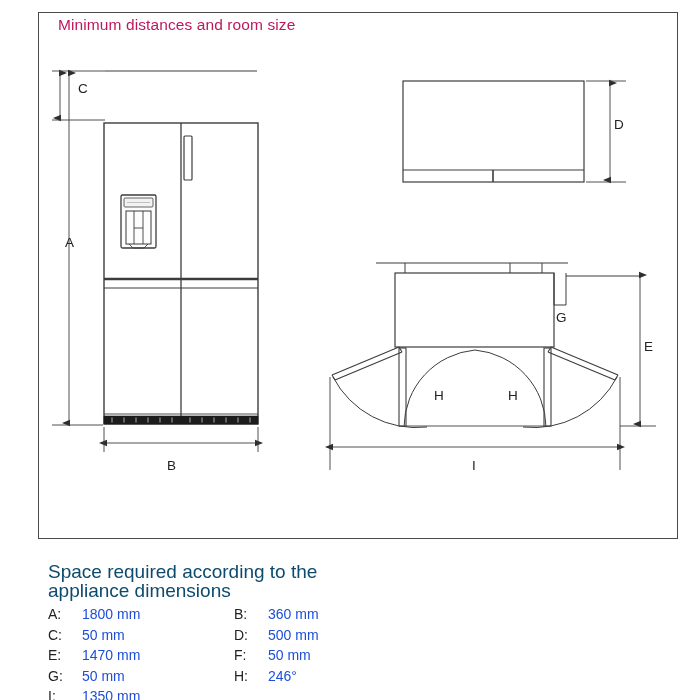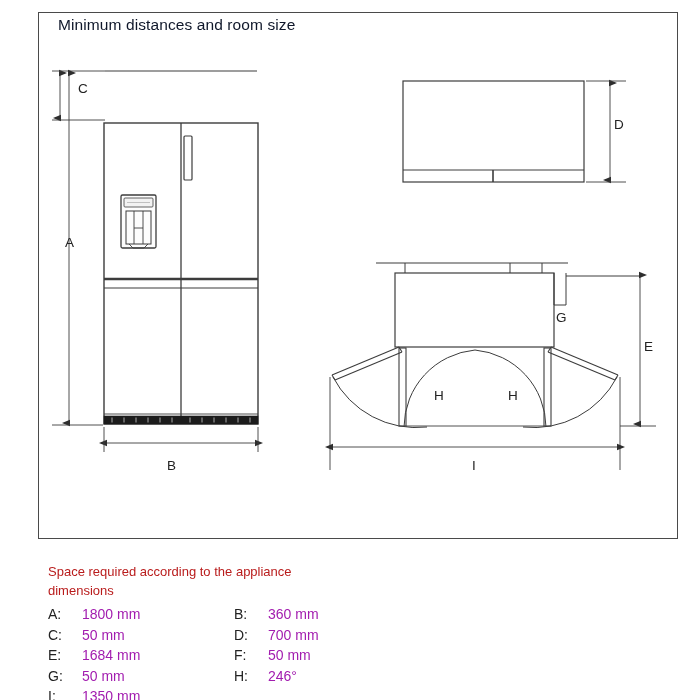--- a/index.html
+++ b/index.html
@@ -34,21 +34,21 @@
     box-sizing: border-box;
     background: #ffffff;
   }
 
   .frame-title {
     position: absolute;
     left: 58px;
     top: 16px;
     font-size: 15.5px;
     letter-spacing: 0.1px;
-    color: #0f172a;
+    color: #be185d;
     white-space: nowrap;
   }
 
   
   .canvas {
     position: absolute;
     left: 0;
     top: 0;
     width: 700px;
     height: 700px;
@@ -56,23 +56,23 @@
   }
 
   
   .spec-block {
     position: absolute;
     left: 48px;
     top: 562px;
     width: 620px;
   }
   .spec-heading {
-    font-size: 13px;
+    font-size: 19px;
     line-height: 19px;
-    color: #b91c1c;
+    color: #0c4a6e;
     width: 300px;
     margin: 0 0 4px 0;
   }
   .spec-table {
     margin-top: 2px;
     font-size: 14px;
     line-height: 20.5px;
   }
   .spec-row {
     display: flex;
@@ -81,21 +81,21 @@
   .spec-cell {
     display: flex;
     width: 186px;
   }
   .spec-key {
     width: 34px;
     flex: 0 0 34px;
     color: #222;
   }
   .spec-val {
-    color: #a21caf;
+    color: #1d4ed8;
   }
 </style>
 </head>
 <body>
 
 <div id="page">
 
   <div class="frame"></div>
 
   <div class="frame-title">Minimum distances and room size</div>
@@ -277,28 +277,28 @@
         </div>
       </div>
 
       <div class="spec-row">
         <div class="spec-cell">
           <span class="spec-key">C:</span>
           <span class="spec-val">50 mm</span>
         </div>
         <div class="spec-cell">
           <span class="spec-key">D:</span>
-          <span class="spec-val">700 mm</span>
+          <span class="spec-val">500 mm</span>
         </div>
       </div>
 
       <div class="spec-row">
         <div class="spec-cell">
           <span class="spec-key">E:</span>
-          <span class="spec-val">1684 mm</span>
+          <span class="spec-val">1470 mm</span>
         </div>
         <div class="spec-cell">
           <span class="spec-key">F:</span>
           <span class="spec-val">50 mm</span>
         </div>
       </div>
 
       <div class="spec-row">
         <div class="spec-cell">
           <span class="spec-key">G:</span>

